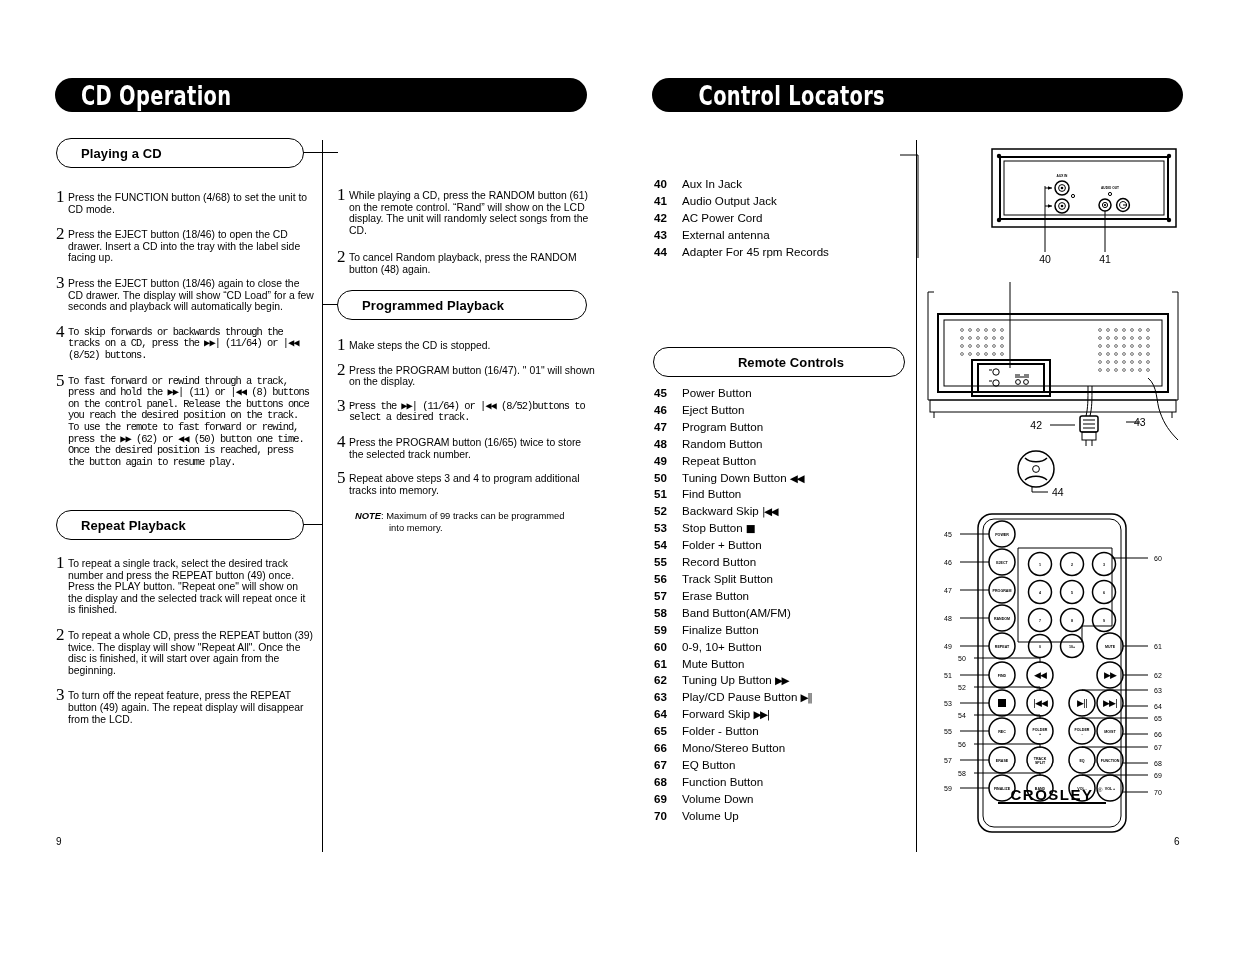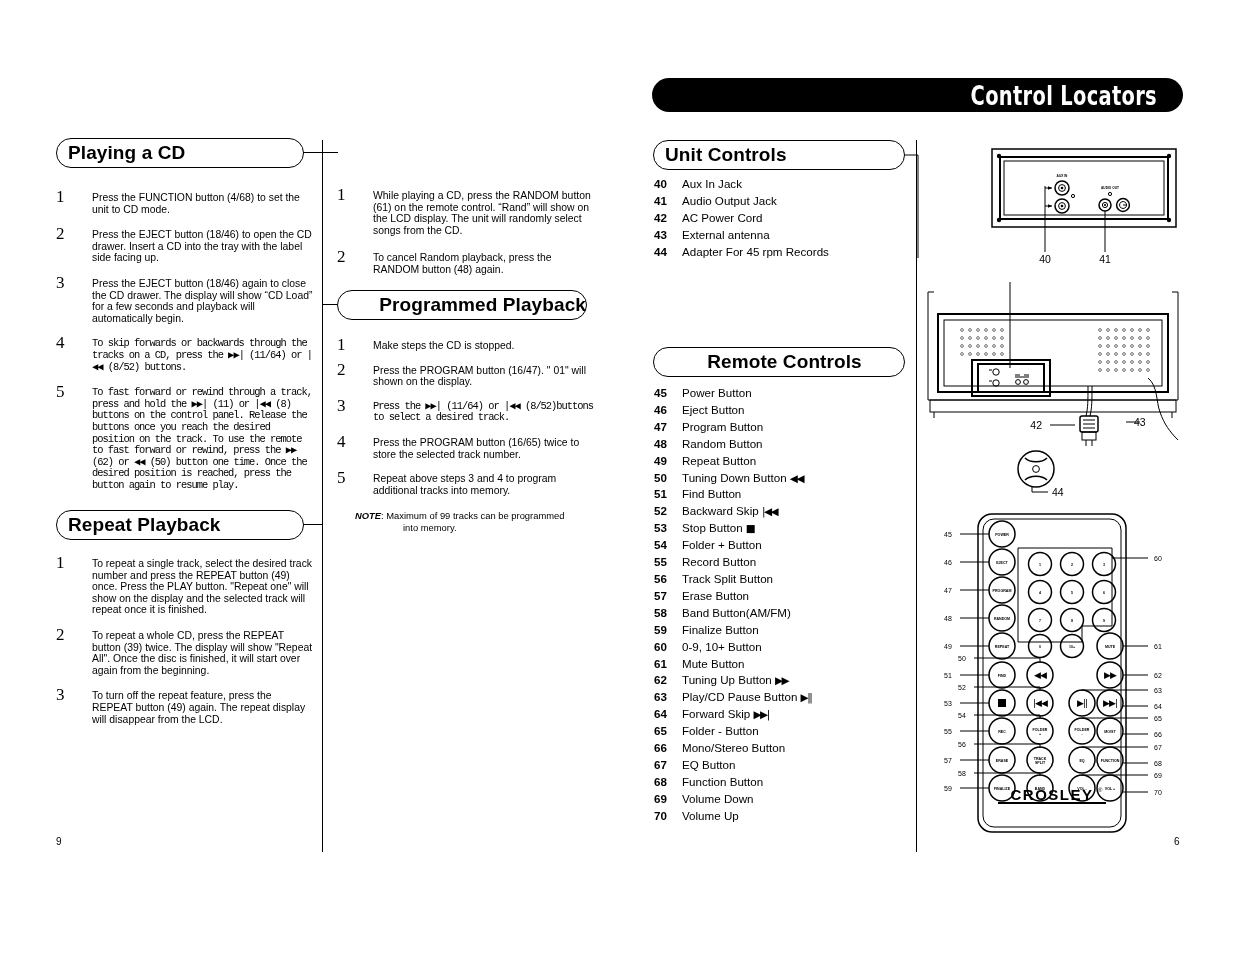--- a/index.html
+++ b/index.html
@@ -13,46 +13,46 @@
   .banner{
     position:absolute;height:34px;background:#000;border-radius:17px;
     display:flex;align-items:center;
   }
   .banner .btitle{
     color:#fff;font-size:27px;font-weight:bold;line-height:1;
     font-family:"DejaVu Sans Condensed","Liberation Sans Narrow","Liberation Sans",sans-serif;
     transform:scaleX(0.80);letter-spacing:0.4px;white-space:nowrap;
   }
   .banner.left .btitle{transform-origin:left center;margin-left:26px;}
-  .banner.right{justify-content:flex-end;}
+  .banner.right{justify-content:flex-start;}
   .banner.right .btitle{transform-origin:right center;margin-right:26px;}
 
   
   .pill{
     position:absolute;border:1.6px solid #000;border-radius:999px;background:#fff;
     display:flex;align-items:center;box-sizing:border-box;height:30px;z-index:3;
   }
-  .pill span{font-size:19px;font-weight:bold;margin-left:11px;white-space:nowrap;letter-spacing:0.1px;}
+  .pill span{font-size:13px;font-weight:bold;margin-left:24px;white-space:nowrap;letter-spacing:0.1px;}
 
   
   .rule{position:absolute;background:#000;}
 
   
   .steps{position:absolute;}
   .step{position:relative;margin-bottom:11px;}
   .step .num{
     position:absolute;left:0;top:-5px;font-size:17px;font-weight:normal;
     font-family:"Liberation Serif",serif;
   }
   .step .txt{
-    margin-left:36px;font-size:10.4px;line-height:11.6px;text-align:left;
+    margin-left:12px;font-size:10.4px;line-height:11.6px;text-align:left;
   }
   .note{margin-left:18px;font-size:9.4px;line-height:11.2px;}
   .note b{font-weight:bold;font-style:italic;}
-  .note .ind{display:block;margin-left:48px;}
+  .note .ind{display:block;margin-left:34px;}
   .gl{font-family:Liberation Mono, monospace;font-size:9.5px;letter-spacing:-1px;}
 
   
   .loclist{position:absolute;font-size:11.6px;line-height:16.9px;}
   .loclist .row{display:flex;}
   .loclist .n{width:28px;font-weight:bold;}
   .loclist .l{white-space:nowrap;}
   .loclist .l .sym{font-family:"DejaVu Sans",sans-serif;font-size:10.5px;letter-spacing:-1.5px;}
 
   
@@ -67,20 +67,23 @@
   .cl{font-size:10.5px;font-family:"Liberation Sans",sans-serif;fill:#000;}
   .rb{font-size:3.6px;font-family:"Liberation Sans",sans-serif;fill:#000;text-anchor:middle;font-weight:bold;}
   .rn{font-size:7px;font-family:"Liberation Sans",sans-serif;fill:#000;text-anchor:middle;}
   .tiny{font-size:3.2px;font-family:"Liberation Sans",sans-serif;fill:#000;text-anchor:middle;font-weight:bold;}
 </style>
 </head>
 <body>
 
 <div class="page">
 
+  <div class="banner left" style="left:55px;top:78px;width:532px;">
+    <div class="btitle">CD Operation</div>
+  </div>
 
   <div class="rule" style="left:322px;top:140px;width:1.4px;height:712px;"></div>
   <div class="rule" style="left:303px;top:152px;width:20px;height:1.4px;"></div>
   <div class="rule" style="left:322px;top:152px;width:16px;height:1.4px;"></div>
   <div class="rule" style="left:303px;top:524px;width:20px;height:1.4px;"></div>
   <div class="rule" style="left:322px;top:304px;width:16px;height:1.4px;"></div>
 
   <div class="pill" style="left:56px;top:138px;width:248px;">
     <span>Playing a CD</span>
   </div>
@@ -129,21 +132,21 @@
     <div class="step">
       <div class="num">1</div>
       <div class="txt">While playing a CD, press the RANDOM button (61) on the remote control. “Rand” will show on the LCD display. The unit will randomly select songs from the CD.</div>
     </div>
     <div class="step" style="margin-top:16px;">
       <div class="num">2</div>
       <div class="txt">To cancel Random playback, press the RANDOM button (48) again.</div>
     </div>
   </div>
 
-  <div class="pill" style="left:337px;top:290px;width:250px;justify-content:flex-end;">
+  <div class="pill" style="left:337px;top:290px;width:250px;">
     <span>Programmed Playback</span>
   </div>
   <div class="steps" style="left:337px;top:340px;width:258px;">
     <div class="step">
       <div class="num">1</div>
       <div class="txt">Make steps the CD is stopped.</div>
     </div>
     <div class="step" style="margin-top:13px;">
       <div class="num">2</div>
       <div class="txt">Press the PROGRAM button (16/47). " 01" will shown on the display.</div>
@@ -167,23 +170,20 @@
   </div>
 
   <div class="pageno" style="left:56px;top:836px;">9</div>
 
   <div class="banner right" style="left:652px;top:78px;width:531px;">
     <div class="btitle">Control Locators</div>
   </div>
 
   <div class="rule" style="left:916px;top:140px;width:1.4px;height:712px;"></div>
 
-  <div class="pill" style="left:653px;top:140px;width:252px;">
-    <span>Unit Controls</span>
-  </div>
   <div class="loclist" style="left:654px;top:176px;">
     <div class="row">
       <div class="n">40</div>
       <div class="l">Aux In Jack</div>
     </div>
     <div class="row">
       <div class="n">41</div>
       <div class="l">Audio Output Jack</div>
     </div>
     <div class="row">

